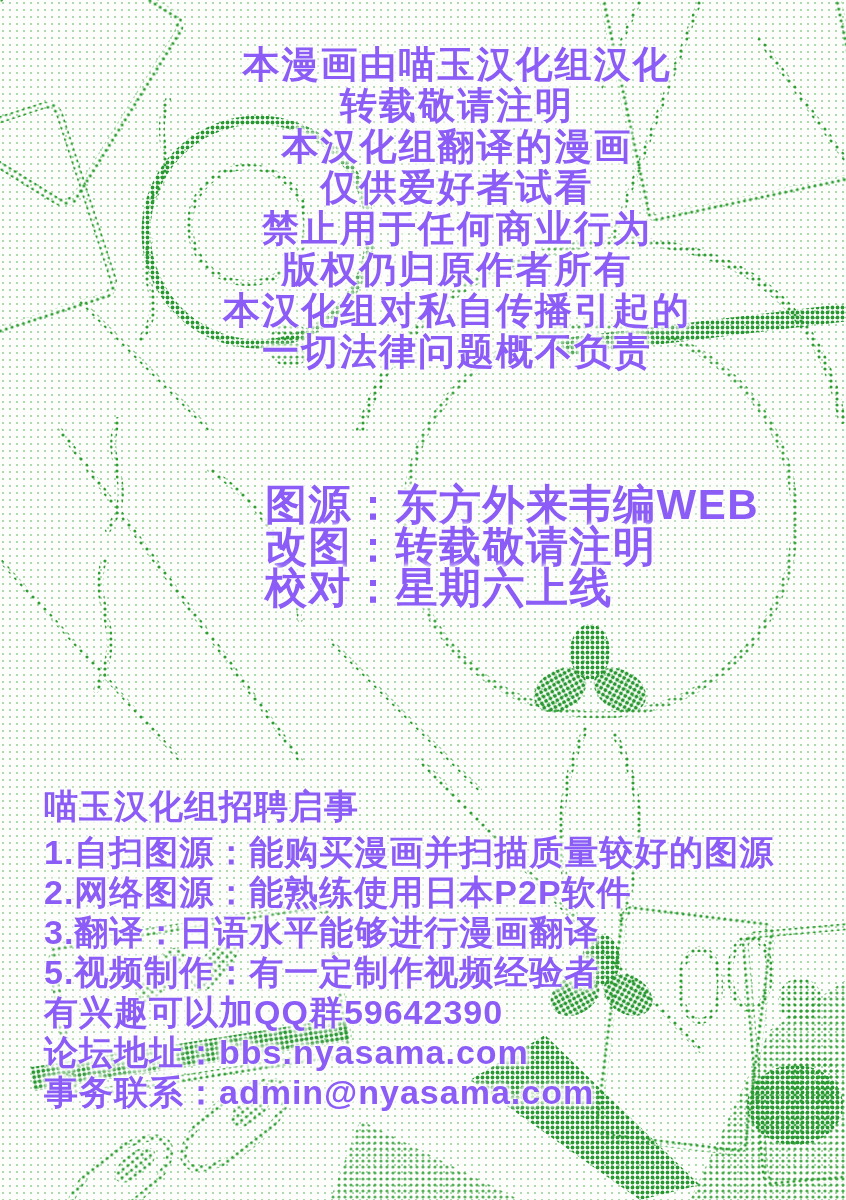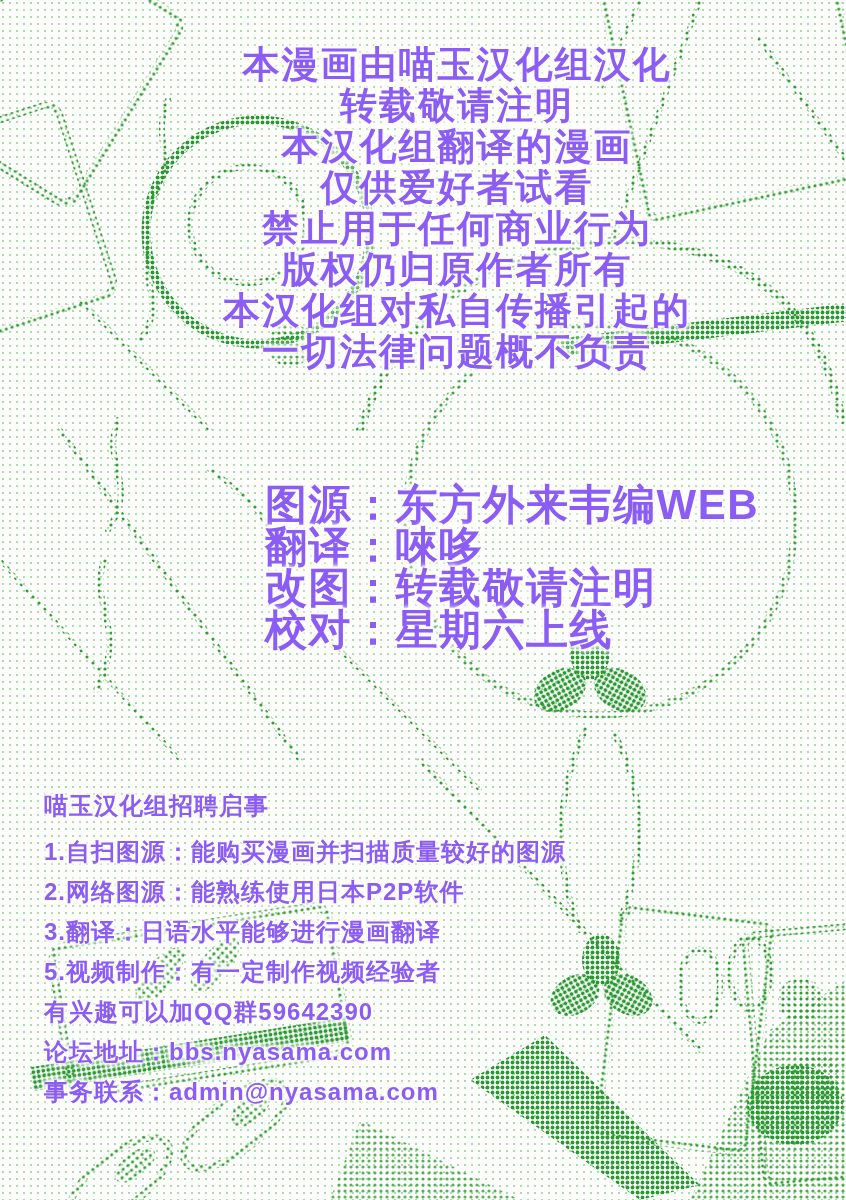--- a/index.html
+++ b/index.html
@@ -31,21 +31,21 @@
   .credits {
     position:absolute; z-index:3;
     left:265px; top:484px;
     font-size:42px; font-weight:900;
     line-height:41.5px; letter-spacing:1.5px;
     white-space:nowrap;
   }
   .recruit {
     position:absolute; z-index:3;
     left:44px; top:786px;
-    font-size:24px; font-weight:bold;
+    font-size:34px; font-weight:bold;
     line-height:40px; letter-spacing:1px;
     white-space:nowrap;
   }
   .recruit-title { margin-bottom:6px; }
 </style>
 </head>
 <body>
 
 <svg class="bg" width="846" height="1200" viewBox="0 0 846 1200">
   <defs>
@@ -135,21 +135,20 @@
   <div>本汉化组翻译的漫画</div>
   <div>仅供爱好者试看</div>
   <div>禁止用于任何商业行为</div>
   <div>版权仍归原作者所有</div>
   <div>本汉化组对私自传播引起的</div>
   <div>一切法律问题概不负责</div>
 </div>
 
 <div class="credits txt halo">
   <div><span>图源：</span><span>东方外来韦编WEB</span></div>
-  <div><span>翻译：</span><span>唻哆</span></div>
   <div><span>改图：</span><span>转载敬请注明</span></div>
   <div><span>校对：</span><span>星期六上线</span></div>
 </div>
 
 <div class="recruit txt halo">
   <div class="recruit-title">喵玉汉化组招聘启事</div>
   <div>1.自扫图源：能购买漫画并扫描质量较好的图源</div>
   <div>2.网络图源：能熟练使用日本P2P软件</div>
   <div>3.翻译：日语水平能够进行漫画翻译</div>
   <div>5.视频制作：有一定制作视频经验者</div>

